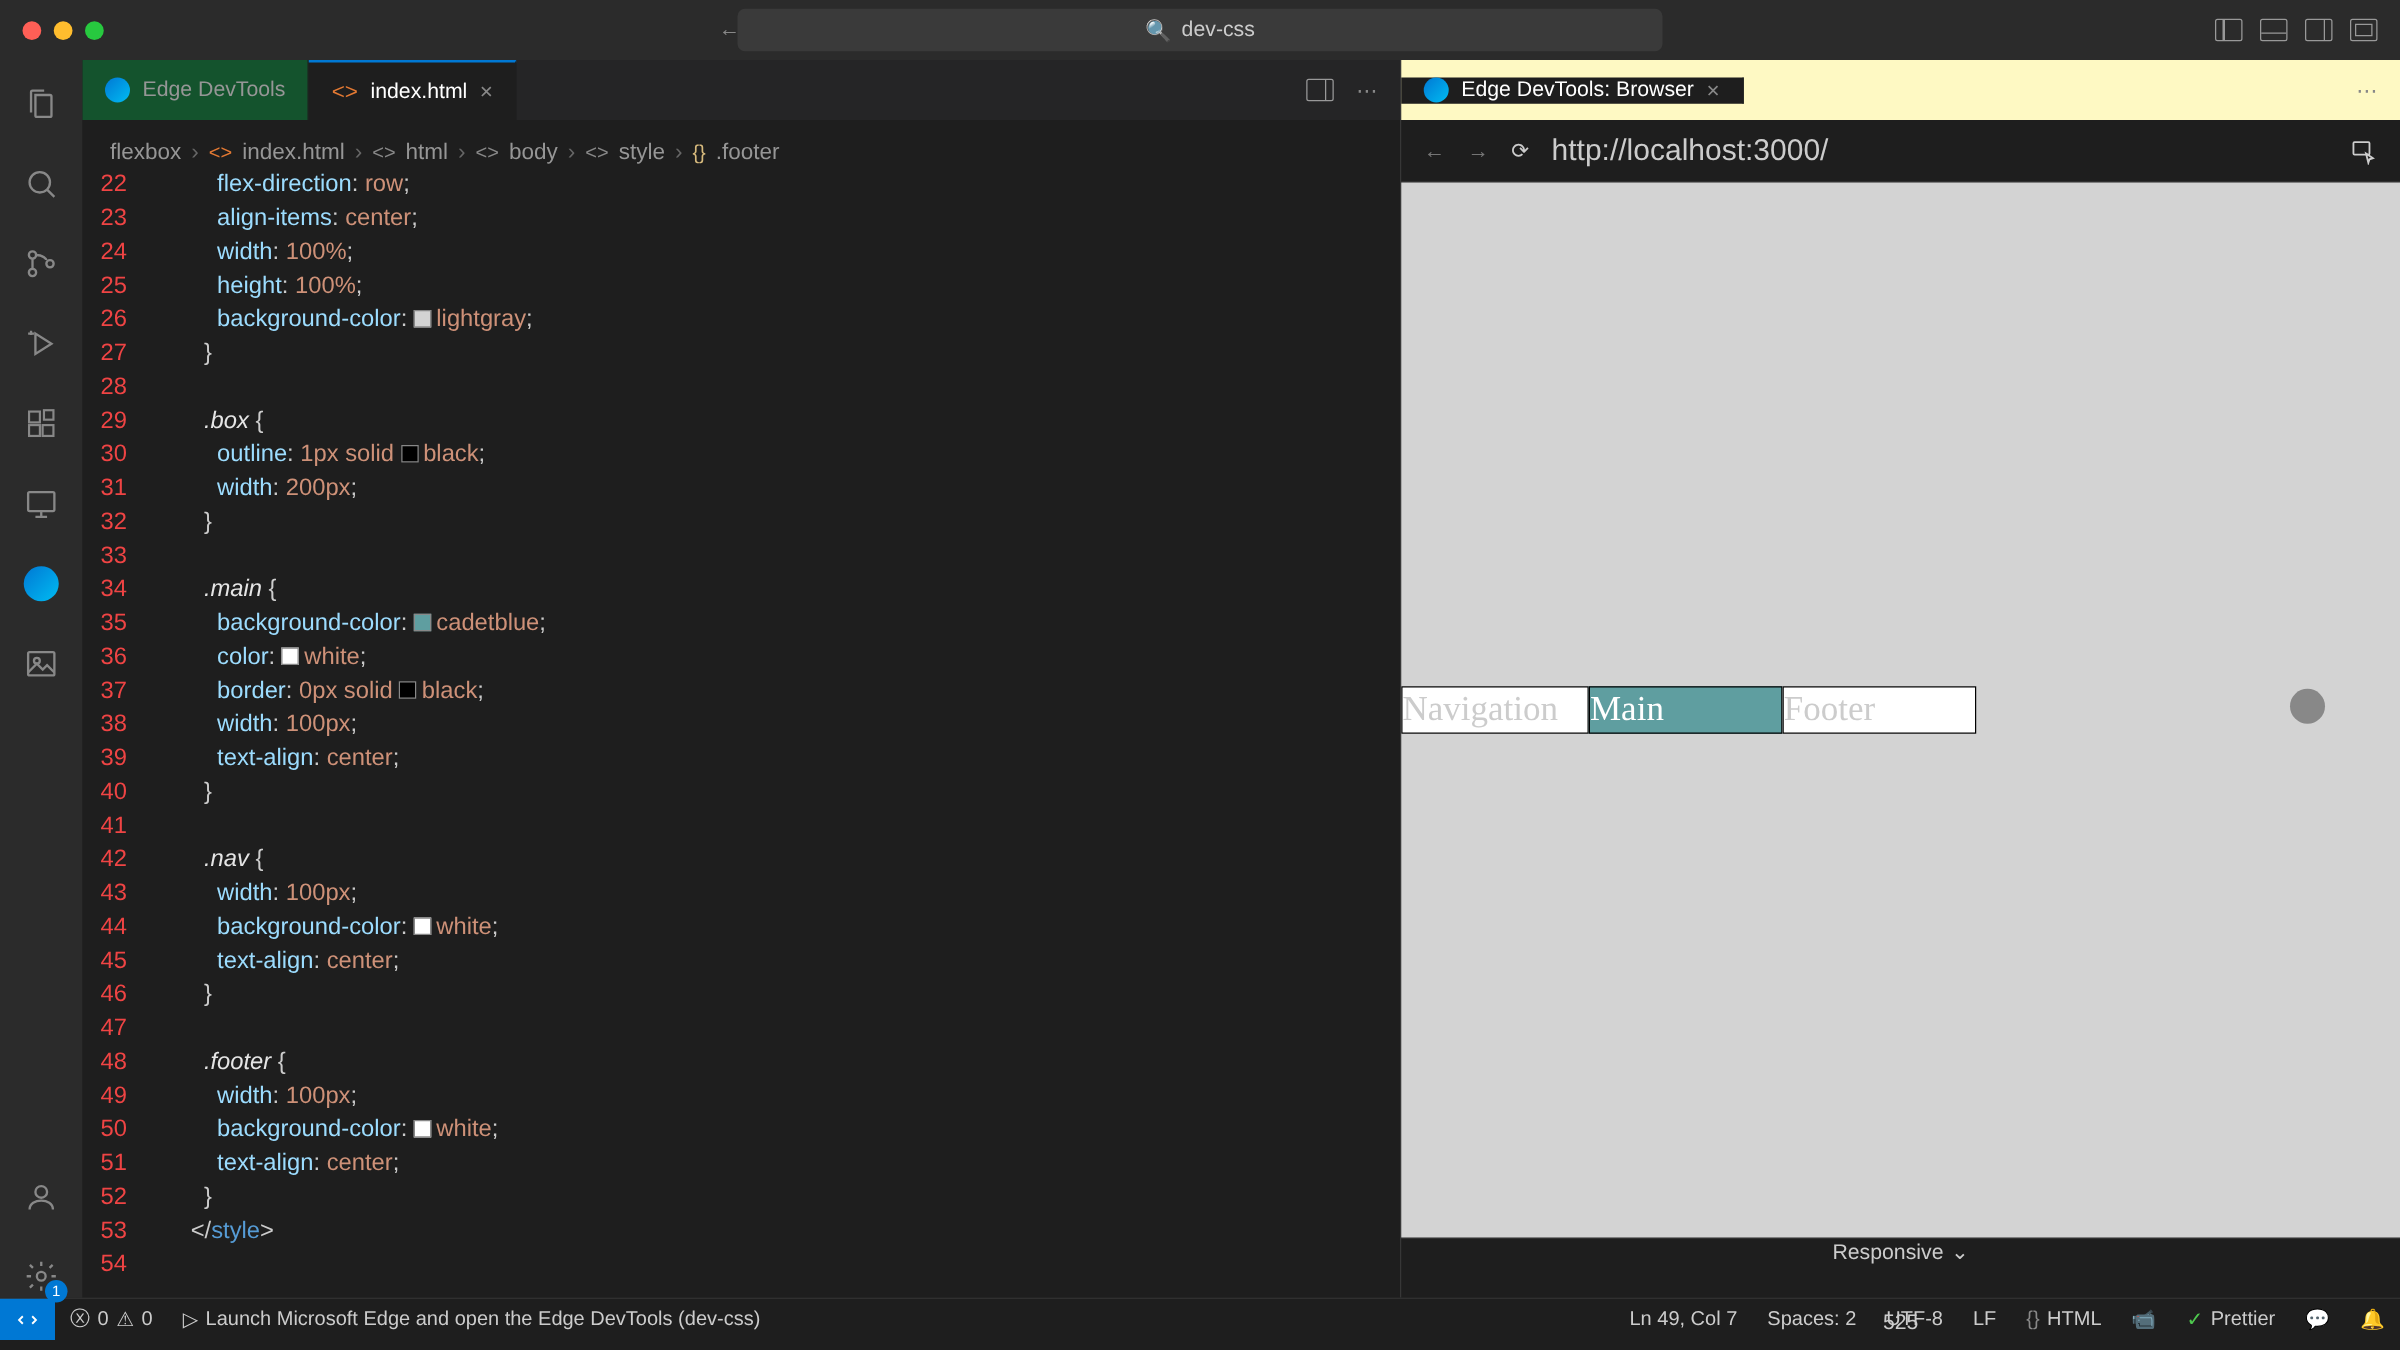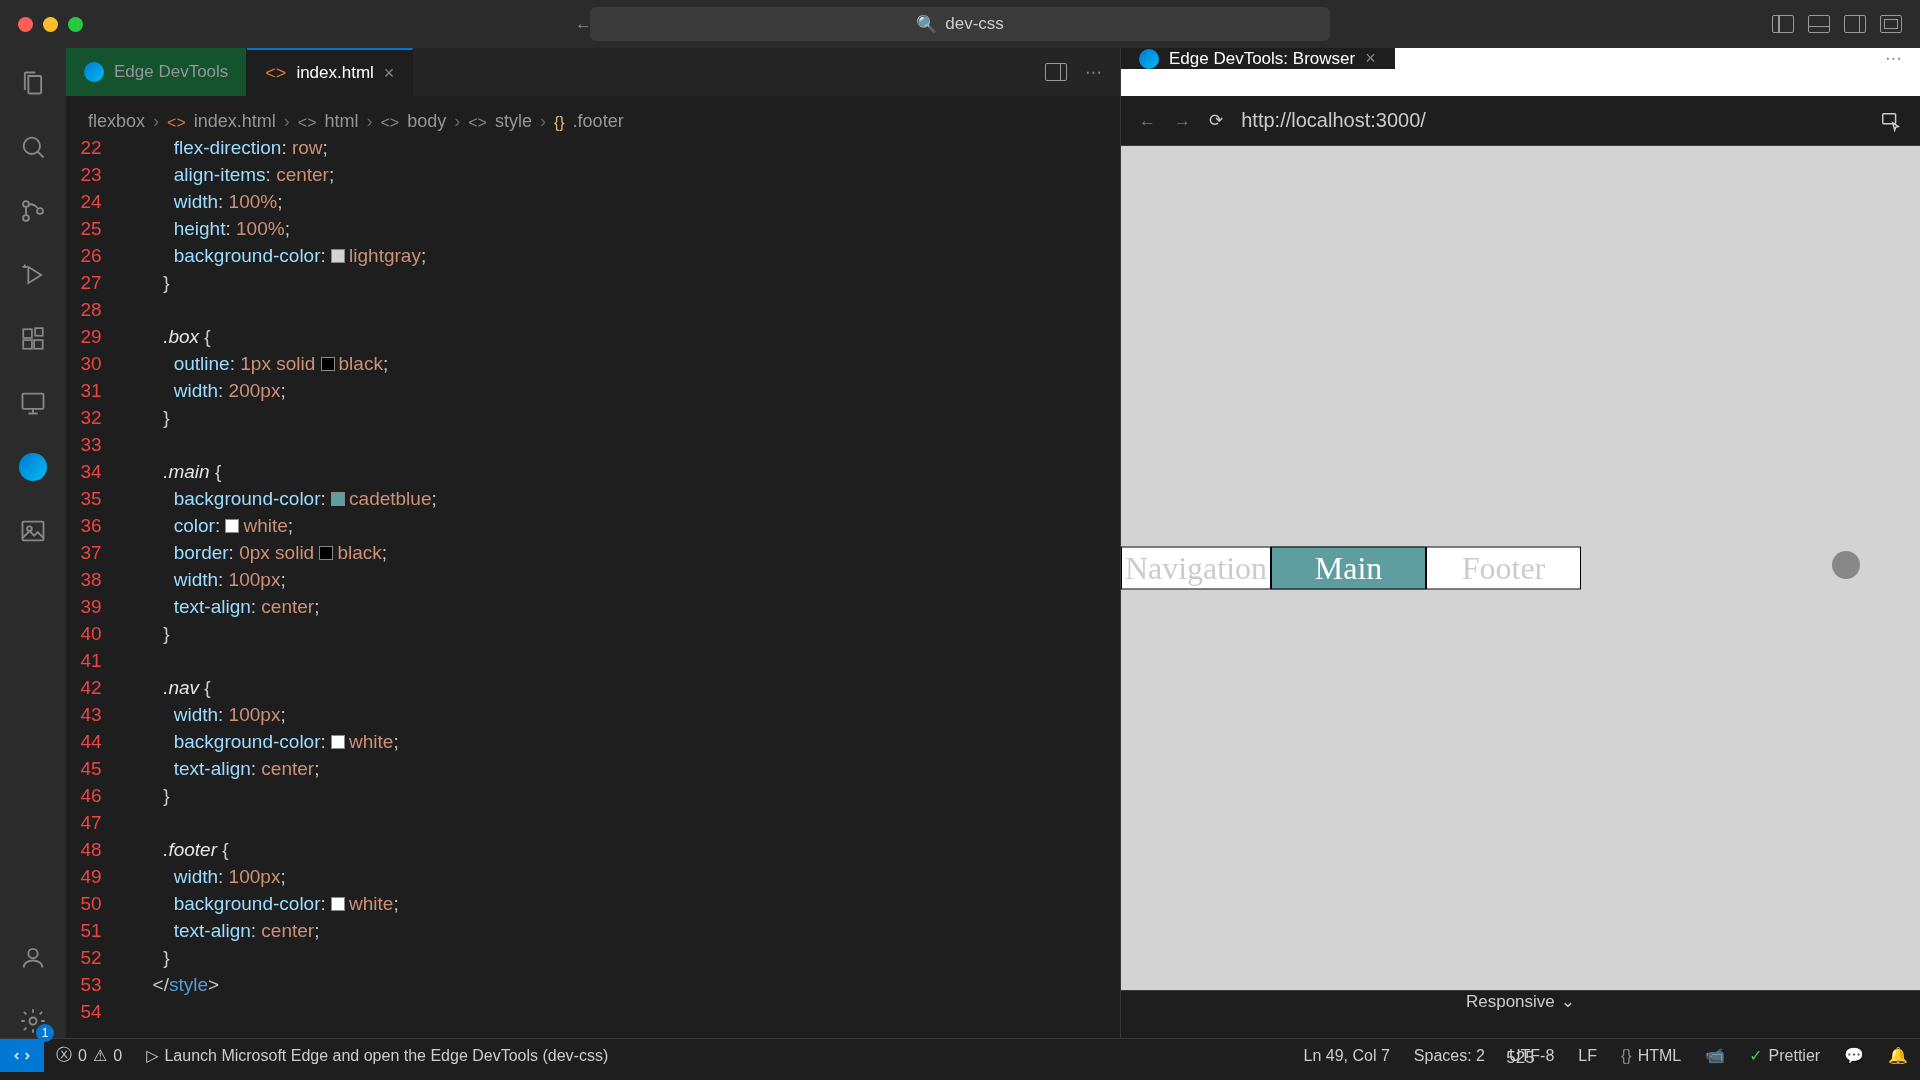--- a/index.html
+++ b/index.html
@@ -46,26 +46,26 @@
 .code-content { flex: 1; white-space: pre; padding-top: 2px; color: #ccc; }
 .code-content .line { height: 27px; }
 .tk-prop { color: #9cdcfe; }
 .tk-val { color: #ce9178; }
 .tk-sel { color: #e5e5e5; font-style: italic; }
 .tk-punc { color: #ccc; }
 .tk-tag { color: #569cd6; }
 .colorbox { display: inline-block; width: 14px; height: 14px; border: 1px solid #888; margin-right: 4px; vertical-align: -1px; }
 
 .devtools-panel { width: 800px; background: #1e1e1e; border-left: 1px solid #373737; display: flex; flex-direction: column; }
-.dt-tabs { height: 48px; display: flex; align-items: flex-start; background: #ffffff; gap: 33px; }
+.dt-tabs { height: 48px; display: flex; align-items: center; background: #fef9c3; gap: 33px; }
 .dt-toolbar { height: 50px; display: flex; align-items: center; gap: 18px; padding: 0 18px; color: #ccc; border-bottom: 1px solid #373737; }
-.dt-url { flex: 1; color: #ccc; font-size: 20px; }
+.dt-url { flex: 1; color: #ccc; font-size: 24px; }
 .dt-preview { flex: 1; background: #d3d3d3; position: relative; }
 .flexboxes { position: absolute; top: 50%; left: 0; transform: translateY(-50%); display: flex; }
-.fb { border: 1px solid #000; font-family: serif; font-size: 32px; padding: 2px 0; text-align: center; }
+.fb { border: 1px solid #000; font-family: serif; font-size: 28px; padding: 2px 0; text-align: left; }
 .fb.nav { width: 150px; background: #fff; }
 .fb.main { width: 155px; background: #5f9ea0; color: #fff; }
 .fb.footer { width: 155px; background: #fff; }
 .gray-circle { position: absolute; top: 48%; right: 60px; width: 28px; height: 28px; border-radius: 50%; background: #888; }
 .dt-bottom { height: 48px; display: flex; align-items: center; gap: 18px; padding: 0 18px; color: #ccc; border-top: 1px solid #373737; flex-direction: column; }
 .resp-drop { display: flex; align-items: center; gap: 6px; }
 
 .statusbar { height: 34px; background: #1e1e1e; border-top: 1px solid #373737; display: flex; align-items: center; font-size: 16px; color: #ccc; padding: 0 0 0 0; }
 .sb-remote { width: 44px; height: 100%; background: #0078d4; display: flex; align-items: center; justify-content: center; color: #fff; }
 .sb-item { padding: 0 12px; display: flex; align-items: center; gap: 6px; height: 100%; }

